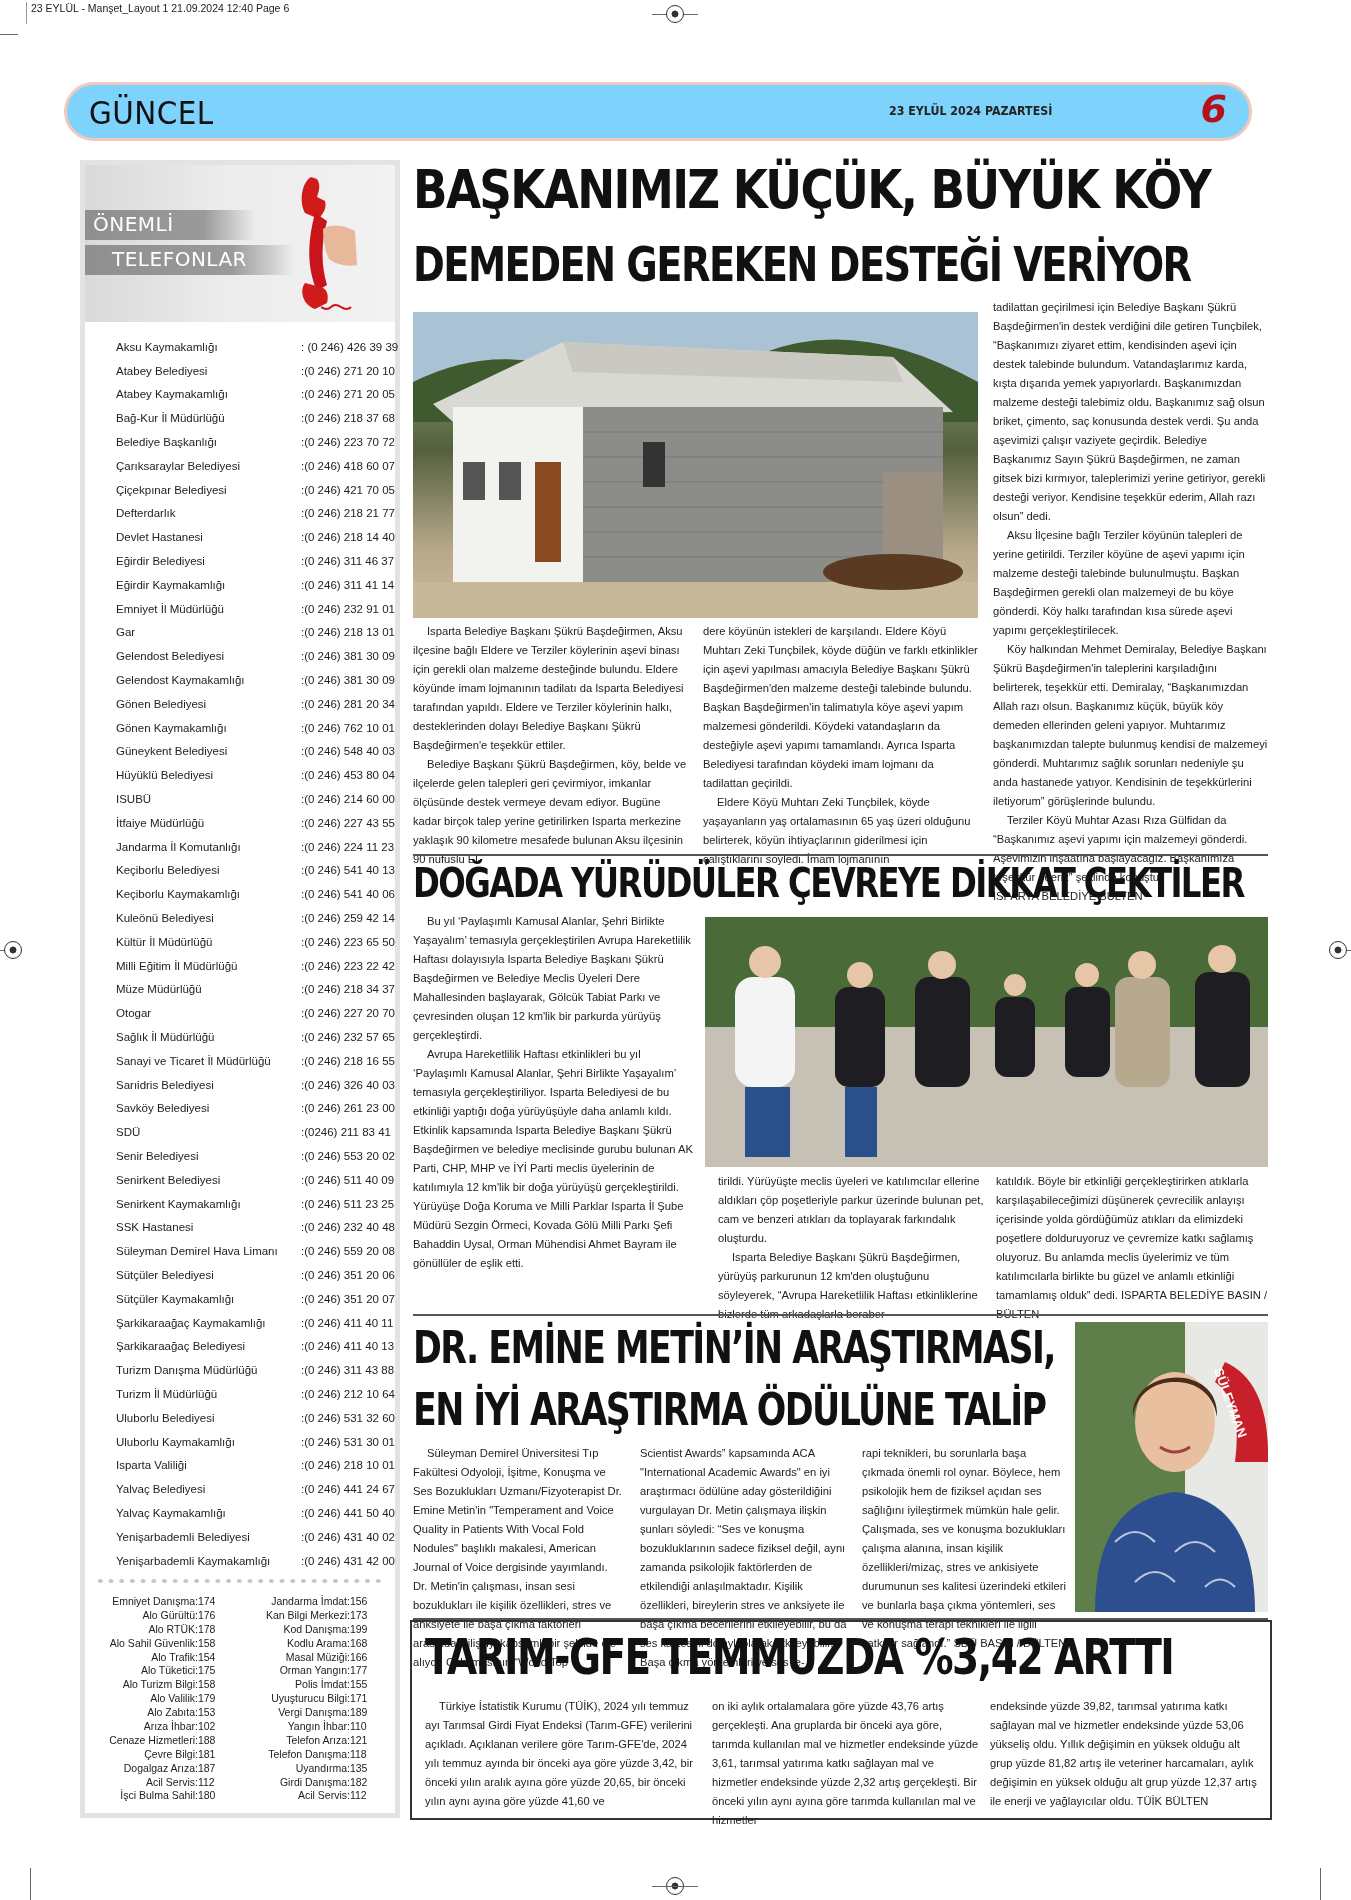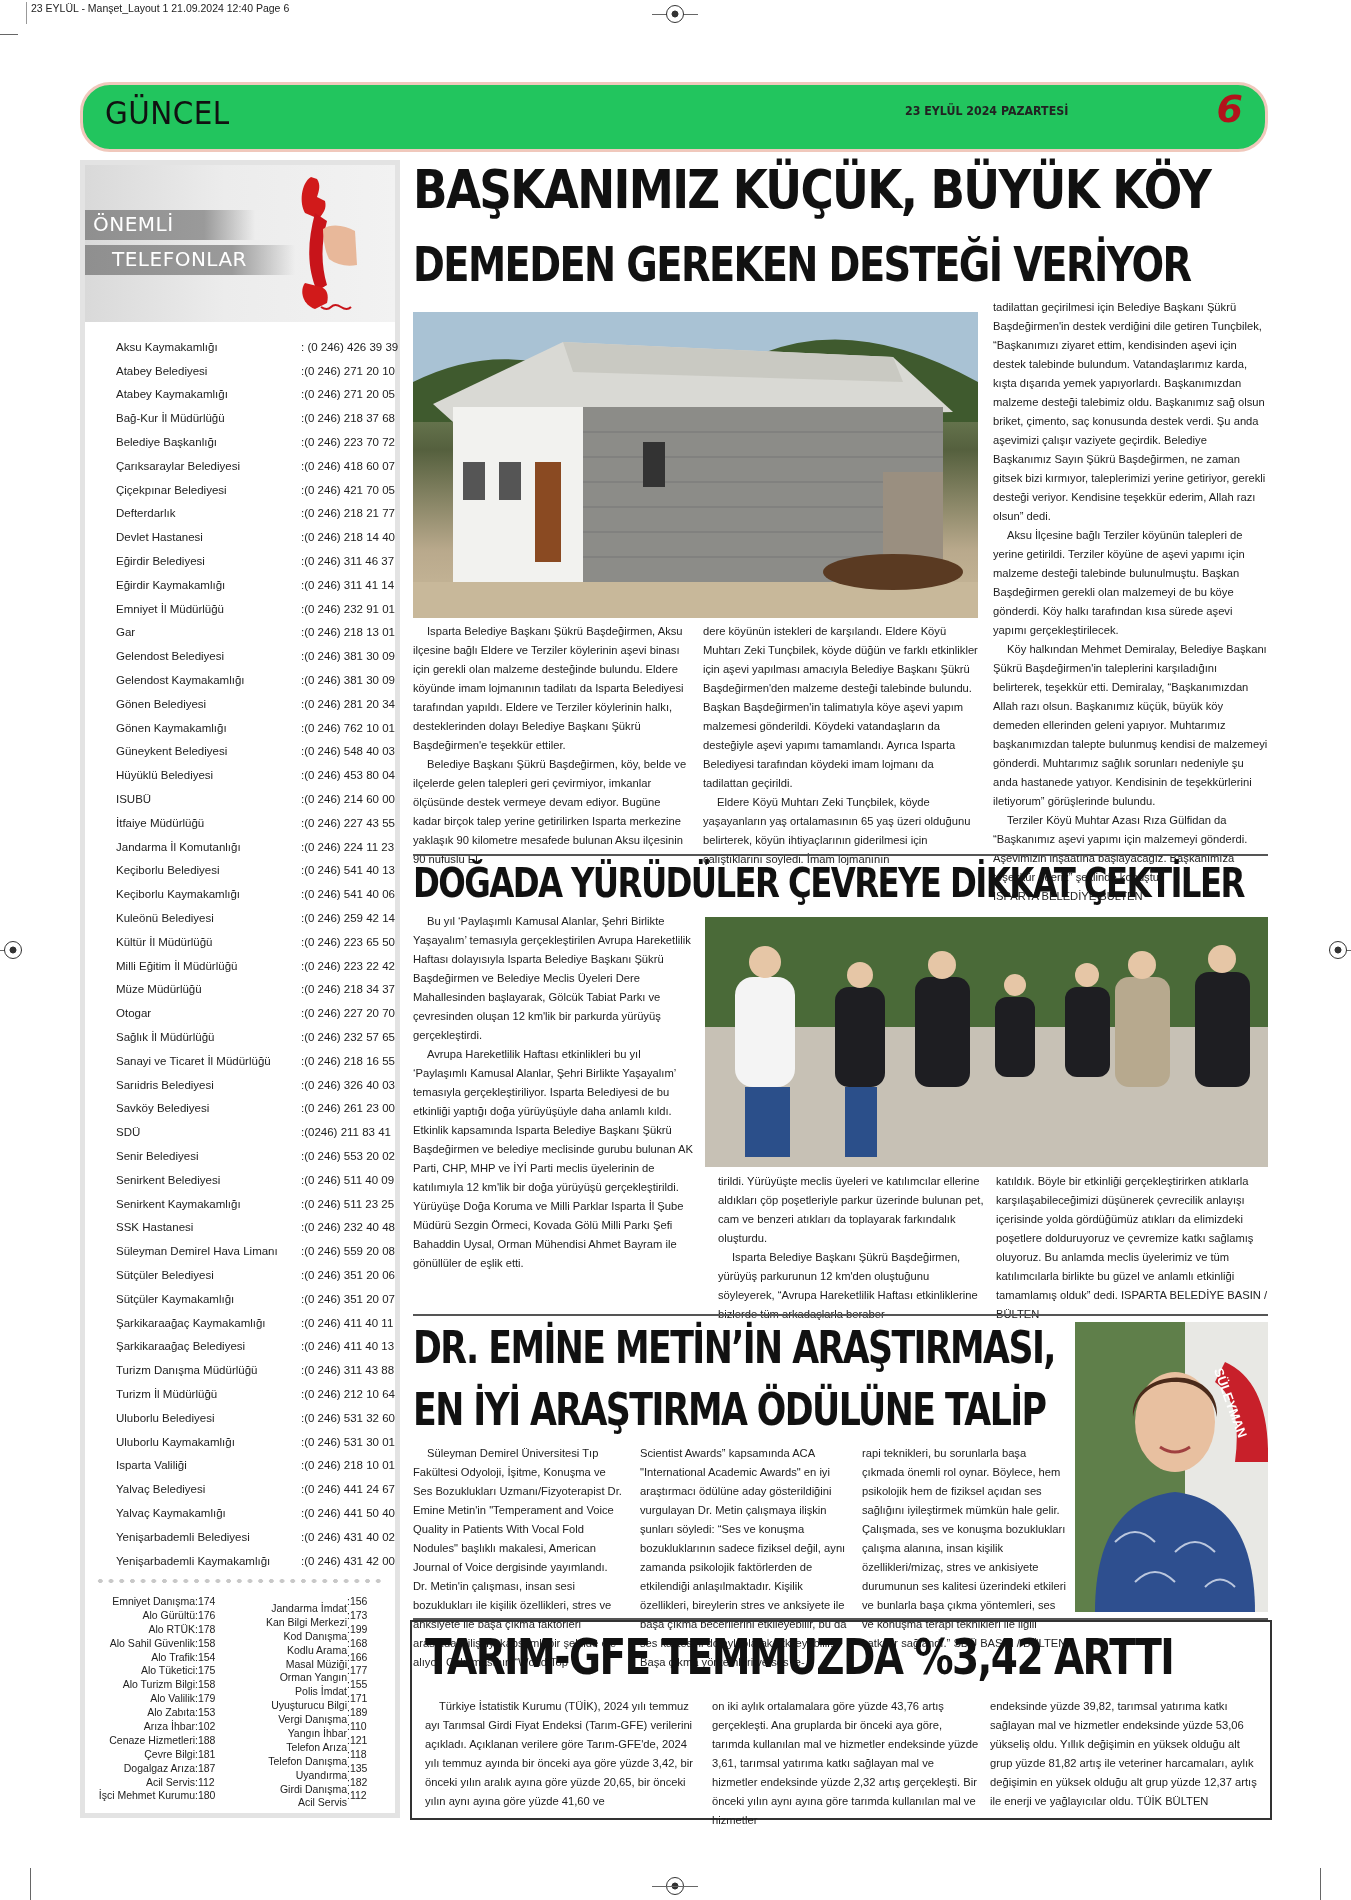--- a/index.html
+++ b/index.html
@@ -4,21 +4,21 @@
 <style>
   * { box-sizing: border-box; margin: 0; padding: 0; }
   html, body { width: 1351px; height: 1900px; background: #fff; overflow: hidden; }
   body { position: relative; font-family: "Liberation Sans", sans-serif; color: #1a1a1a; }
 
   .slug { position: absolute; left: 26px; top: 2px; font-size: 10.5px; color: #222; border-left: 1px solid #999; padding-left: 4px; height: 22px; }
   .crop-mark { position: absolute; width: 18px; height: 18px; border-radius: 50%; border: 1px solid #333; background: radial-gradient(circle, #333 30%, #fff 32%); }
   .crop-line-h { position: absolute; height: 1px; background: #666; }
   .crop-line-v { position: absolute; width: 1px; background: #666; }
 
-  .masthead { position: absolute; left: 80px; top: 82px; width: 1188px; height: 70px; border: 3px solid #f0c8bc; border-radius: 30px; background: #22c55e; }
+  .masthead { position: absolute; left: 64px; top: 82px; width: 1188px; height: 59px; border: 3px solid #f0c8bc; border-radius: 30px; background: #7dd3fc; }
   .section-name { position: absolute; left: 22px; top: 9px; font-family: "DejaVu Sans", sans-serif; font-size: 32px; font-weight: normal; color: #111; letter-spacing: 0.5px; transform: scaleX(0.92); transform-origin: left; }
   .logo { position: absolute; left: 448px; top: 0px; width: 218px; height: 51px; background: linear-gradient(135deg, #4f8f2a, #7fbf3c 60%, #3d7a22); border: 1px solid #2a5a18; overflow: hidden; }
   .logo-rose { position: absolute; left: 6px; top: 3px; width: 36px; height: 30px; border-radius: 50%; background: radial-gradient(circle, #e26070 20%, #c0304a 55%, #8a2034); }
   .logo-isparta { position: absolute; left: 4px; top: 30px; font-family: "Liberation Serif", serif; font-size: 9px; color: #c00; font-weight: bold; background: #f6e6e8; padding: 0 2px; }
   .logo-manset { position: absolute; left: 46px; top: -4px; font-family: "DejaVu Sans", sans-serif; font-weight: bold; font-size: 40px; color: #fff; letter-spacing: 1px; text-shadow: 2px 2px 0 #234; transform: scaleX(0.9); transform-origin: left; }
   .logo-tag { position: absolute; right: 6px; top: 2px; font-size: 7px; font-style: italic; color: #fff; }
   .logo-sub { position: absolute; left: 4px; bottom: 1px; font-size: 6px; font-style: italic; color: #fff; letter-spacing: 2px; }
   .page-date { position: absolute; left: 822px; top: 18px; font-family: "DejaVu Sans", sans-serif; font-size: 13px; font-weight: bold; color: #222; transform: scaleX(0.85); transform-origin: left; }
   .page-num { position: absolute; right: 22px; top: 2px; font-family: "DejaVu Sans", sans-serif; font-size: 38px; font-weight: bold; color: #b3121b; font-style: italic; }
 
@@ -32,21 +32,21 @@
   .phones { position: absolute; left: 8px; top: 170px; width: 300px; margin-left: 23px; }
   .phone-row { display: flex; height: 23.8px; align-items: center; font-size: 11.5px; color: #222; }
   .phone-name { width: 185px; white-space: nowrap; overflow: hidden; }
   .phone-num { flex: 1; white-space: nowrap; }
   .dots { position: absolute; left: 10px; top: 1413px; width: 290px; height: 6px; background: radial-gradient(circle, #c8c8c8 2px, transparent 2.5px) 0 0 / 10.7px 6px repeat-x; }
   .short-codes { position: absolute; left: 8px; top: 1430px; width: 300px; display: flex; gap: 0; text-align: right; }
   .short-col { width: 150px; }
   .short-col.right { padding-left: 6px; }
   .short-row { display: flex; height: 13.9px; font-size: 10.5px; line-height: 13.9px; color: #222; }
   .short-name { width: 102px; white-space: nowrap; }
-  .short-col.right .short-name { width: 98px; margin-top: 7px; }
+  .short-col.right .short-name { width: 98px; }
 
   
   .headline { position: absolute; font-family: "DejaVu Sans", sans-serif; font-weight: bold; color: #111; letter-spacing: -2px; white-space: nowrap; transform-origin: left top; }
   .h1a { left: 413px; top: 158px; font-size: 54px; transform: scaleX(0.84); }
   .h1b { left: 413px; top: 236px; font-size: 48px; transform: scaleX(0.80); }
   .h2 { left: 413px; top: 860px; font-size: 40px; transform: scaleX(0.81); }
   .h3a { left: 413px; top: 1322px; font-size: 44px; transform: scaleX(0.79); }
   .h3b { left: 413px; top: 1384px; font-size: 44px; transform: scaleX(0.79); }
   .h4 { left: 425px; top: 1628px; font-size: 50px; transform: scaleX(0.78); }
 
@@ -364,21 +364,21 @@
           </div>
           <div class="short-row">
             <span class="short-name">Dogalgaz Arıza</span>
             <span class="short-code">:187</span>
           </div>
           <div class="short-row">
             <span class="short-name">Acil Servis</span>
             <span class="short-code">:112</span>
           </div>
           <div class="short-row">
-            <span class="short-name">İşci Mehmet Kurumu</span>
+            <span class="short-name">İşci Bulma Sahil</span>
             <span class="short-code">:180</span>
           </div>
         </div>
       <div class="short-col right" id="short-right">
           <div class="short-row">
             <span class="short-name">Jandarma İmdat</span>
             <span class="short-code">:156</span>
           </div>
           <div class="short-row">
             <span class="short-name">Kan Bilgi Merkezi</span>

